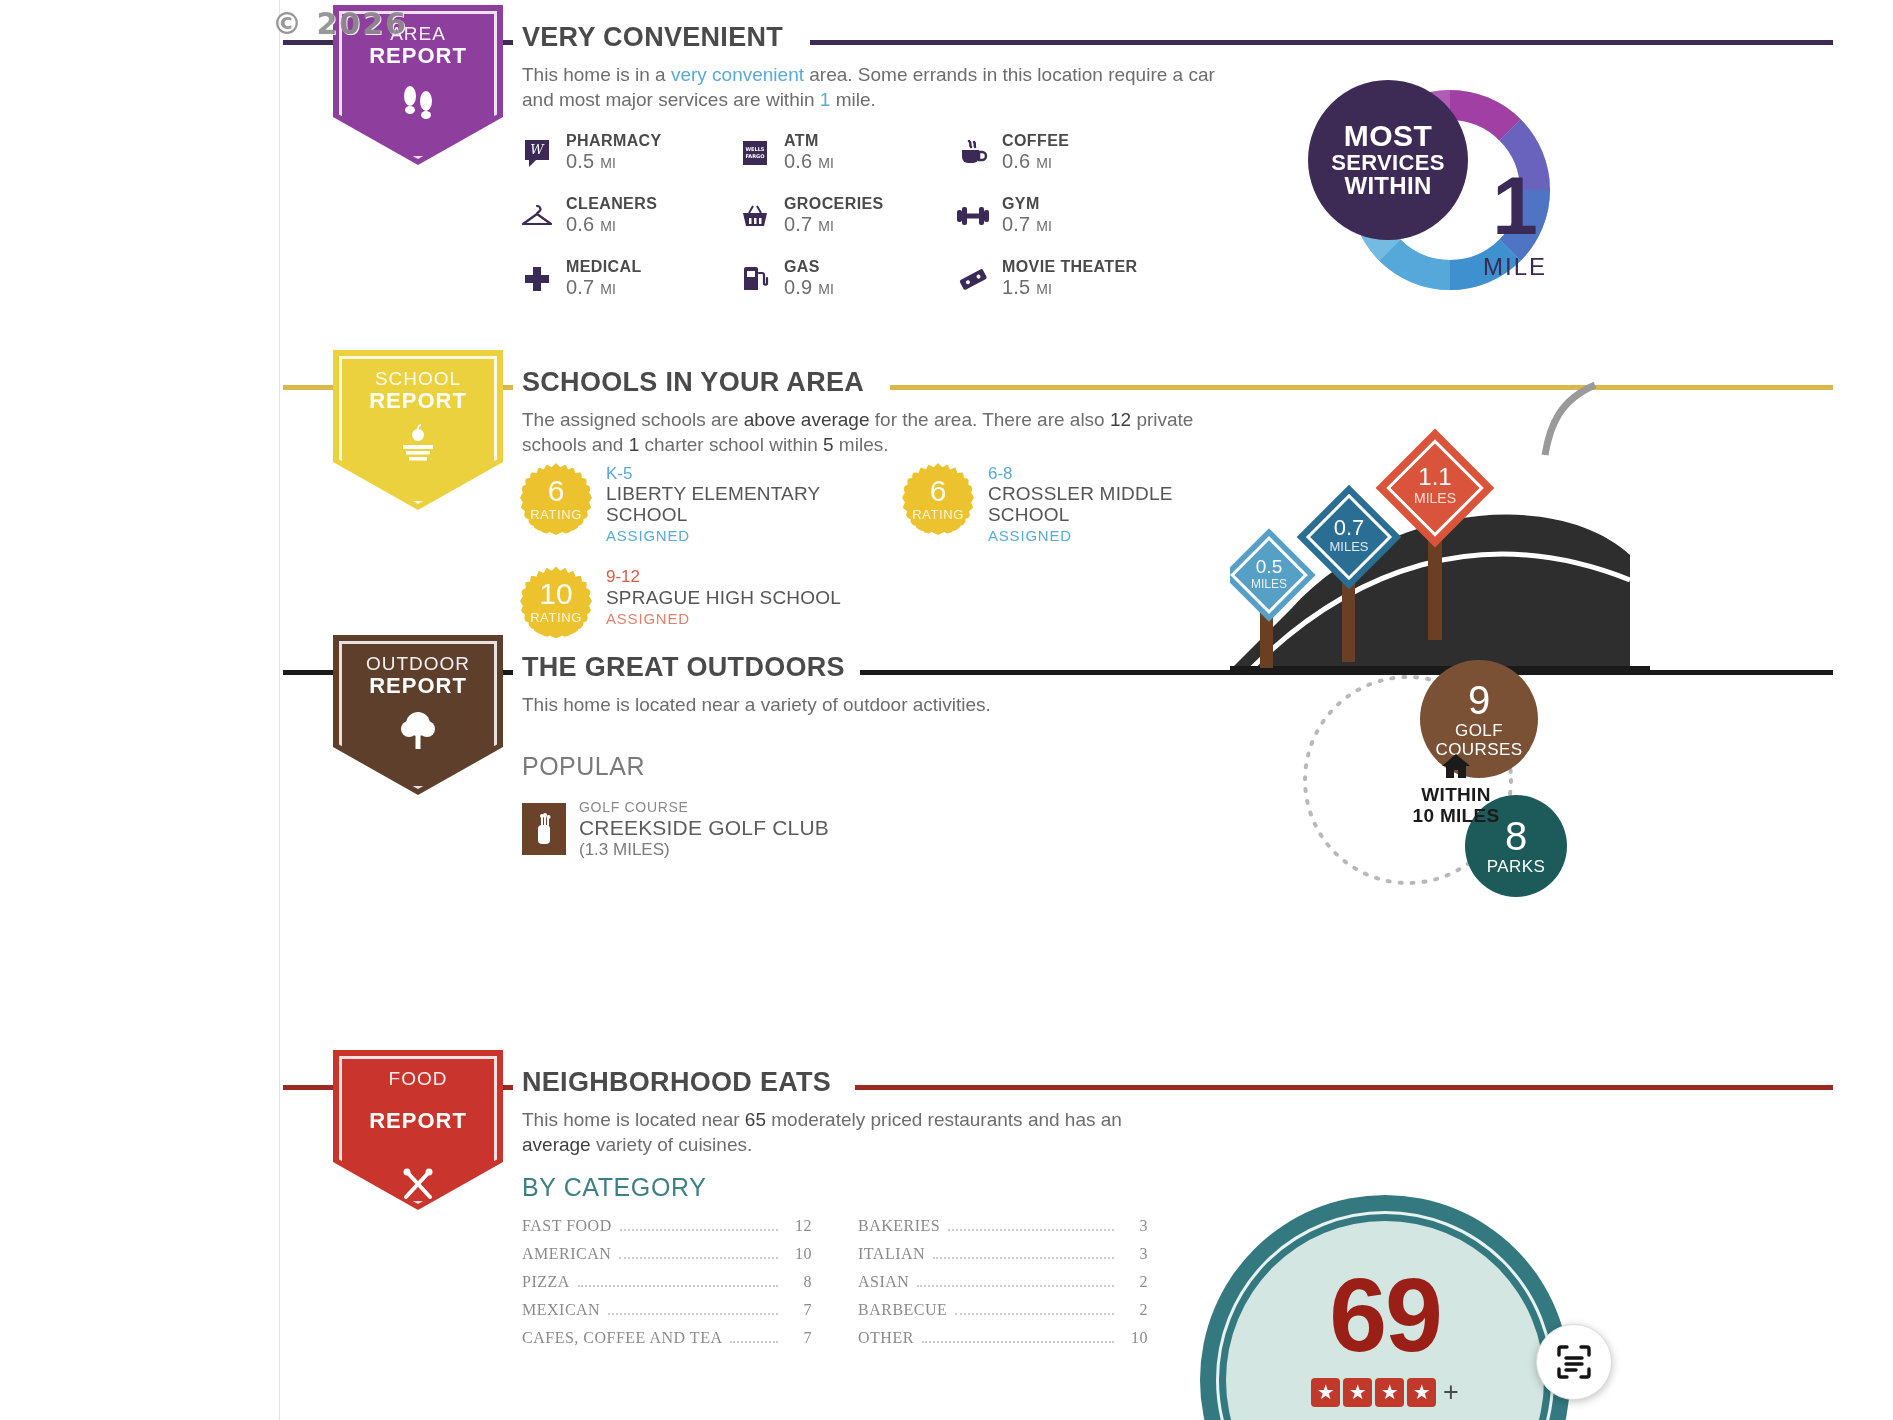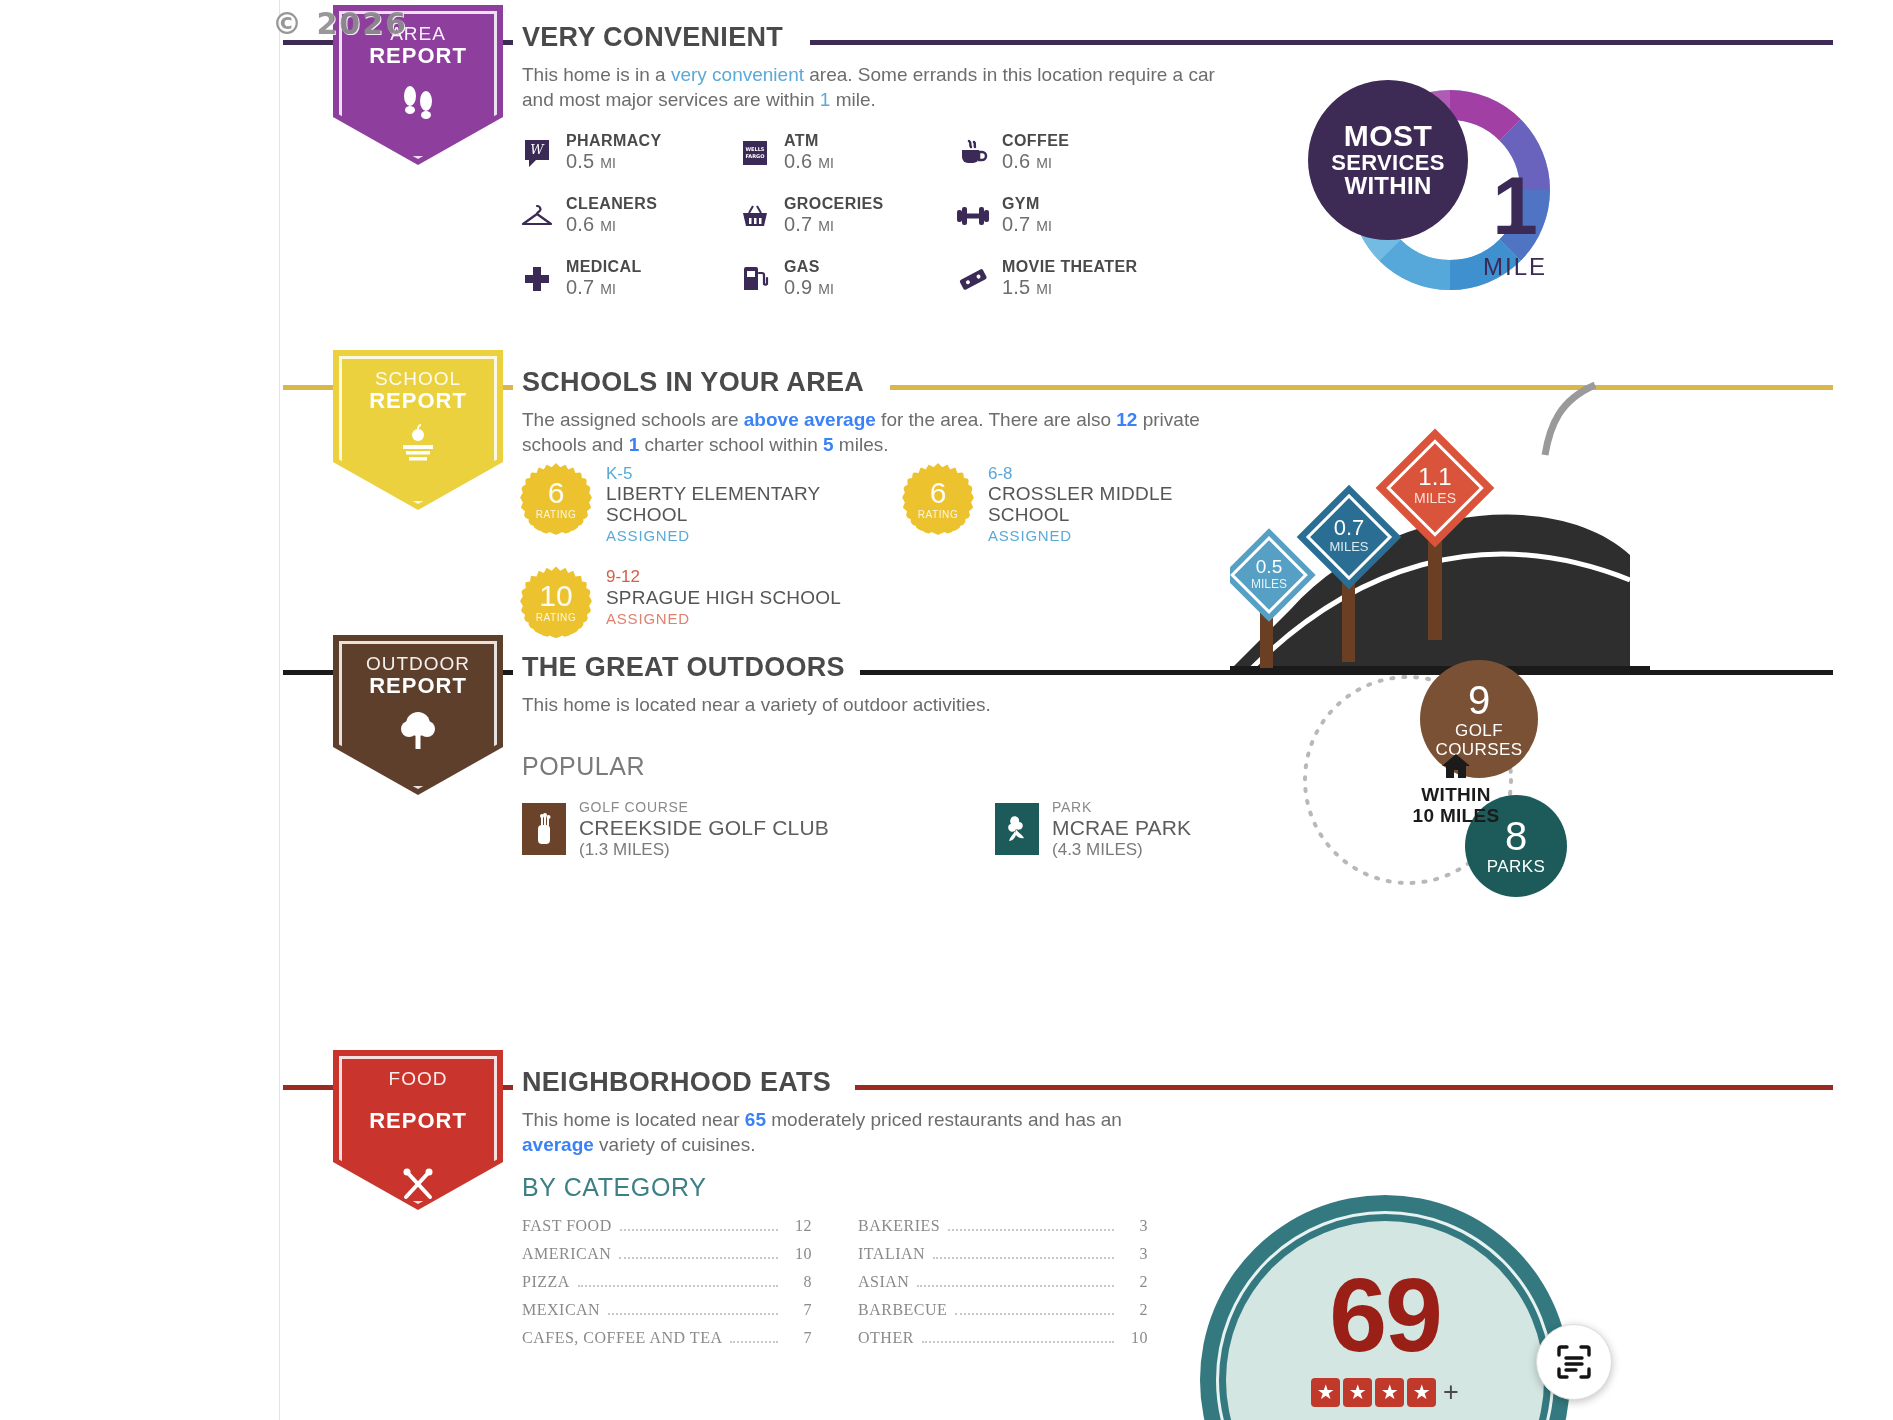--- a/index.html
+++ b/index.html
@@ -52,21 +52,21 @@
     position: absolute; left: 522px; font-size: 27px; font-weight: 700;
     color: #4a4a4a; letter-spacing: .3px; top: 22px; white-space: nowrap;
   }
   .title-rule { position: absolute; height: 5px; top: 40px; }
 
   .sec-desc {
     position: absolute; left: 522px; top: 62px; width: 700px;
     font-size: 19px; line-height: 1.33; color: #6d6d6d;
   }
   .hl-blue { color: #5aa9d6; }
-  .hl-red  { color: #3b82f6; font-weight: bold; }
+  .hl-red  { color: #404040; }
 
   
   .amen-grid {
     position: absolute; left: 520px; top: 132px;
     display: grid; grid-template-columns: 218px 218px 230px; row-gap: 22px;
   }
   .amen { display: flex; align-items: center; gap: 12px; }
   .amen-ico {
     width: 34px; height: 34px; display: flex; align-items: center;
     justify-content: center; color: #3b2a56; flex: 0 0 34px;
@@ -101,21 +101,21 @@
   .rat {
     width: 72px; height: 72px; flex: 0 0 72px; position: relative;
     display: flex; flex-direction: column; align-items: center; justify-content: center;
     color: #fff;
   }
   .rat .star-burst {
     position: absolute; inset: 0; background: #ecc32f; border-radius: 50%;
     clip-path: polygon(50% 0%,56% 6%,63% 2%,67% 9%,74% 6%,77% 14%,85% 13%,86% 21%,93% 22%,92% 30%,99% 34%,96% 41%,100% 48%,96% 55%,99% 62%,93% 67%,95% 75%,88% 78%,88% 86%,81% 87%,79% 95%,71% 94%,66% 100%,59% 96%,50% 100%,41% 96%,34% 100%,29% 94%,21% 95%,19% 87%,12% 86%,12% 78%,5% 75%,7% 67%,1% 62%,4% 55%,0% 48%,4% 41%,1% 34%,8% 30%,7% 22%,14% 21%,15% 13%,23% 14%,26% 6%,33% 9%,37% 2%,44% 6%);
   }
   .rat-num { position: relative; font-size: 30px; font-weight: 400; line-height: 1; color: #fff; opacity:.95;}
-  .rat-lbl { position: relative; font-size: 10px; letter-spacing: .6px; color: #fff; opacity: .85; margin-top: 1px;}
+  .rat-lbl { position: relative; font-size: 13px; letter-spacing: .6px; color: #fff; opacity: .85; margin-top: 1px;}
   .school-info { padding-top: 1px; }
   .sch-grades { font-size: 17px; color: #5aa9d6; line-height: 1.2; }
   .sch-grades.red { color: #d0604a; }
   .sch-name { font-size: 19px; color: #555; line-height: 1.08; letter-spacing: .2px; }
   .sch-assigned { font-size: 15px; color: #5aa9d6; letter-spacing: .8px; margin-top: 2px;}
   .sch-assigned.red { color: #e0806e; }
 
   
   .road-art { position: absolute; left: 1230px; top: 25px; width: 420px; height: 330px; }
 
@@ -472,34 +472,20 @@
               <circle cx="14" cy="3" r="2" fill="#fff"></circle>
               <circle cx="17.5" cy="5" r="2" fill="#fff"></circle>
             </svg>
         </span>
         <span>
           <span class="pop-cat">GOLF COURSE</span><br>
           <span class="pop-name">CREEKSIDE GOLF CLUB</span><br>
           <span class="pop-dist">(1.3 MILES)</span>
         </span>
       </div>
-      <div class="pop-item">
-        <span class="pop-ico" style="background:#1d5b5a;">
-          <svg width="28" height="32" viewBox="0 0 28 32">
-              <path d="M9 4c4-2 8 1 7 5 3 0 5 3 3 6-1 2-4 2-6 1-1 3-5 4-7 1-2-3 0-6 2-6-2-3 0-6 1-7z" fill="#fff"></path>
-              <path d="M13 16c2 4 6 5 8 9-3 1-7-1-9-4z" fill="#fff"></path>
-              <path d="M12 18c-2 4-5 6-6 10 3 0 6-3 7-6z" fill="#fff"></path>
-            </svg>
-        </span>
-        <span>
-          <span class="pop-cat">PARK</span><br>
-          <span class="pop-name">MCRAE PARK</span><br>
-          <span class="pop-dist">(4.3 MILES)</span>
-        </span>
-      </div>
     </div>
 
     <div class="outdoor-circles">
       <svg width="330" height="260" viewBox="0 0 330 260" style="position:absolute;left:0;top:0;">
         <circle cx="118" cy="120" r="103" fill="none" stroke="#b8b8b8" stroke-width="4" stroke-dasharray="2 10" stroke-linecap="round"></circle>
       </svg>
       <div class="circ" style="left:130px;top:0px;width:118px;height:118px;background:#7a5135;">
         <div class="n">9</div>
         <div class="t">GOLF</div>
         <div class="t">COURSES</div>

